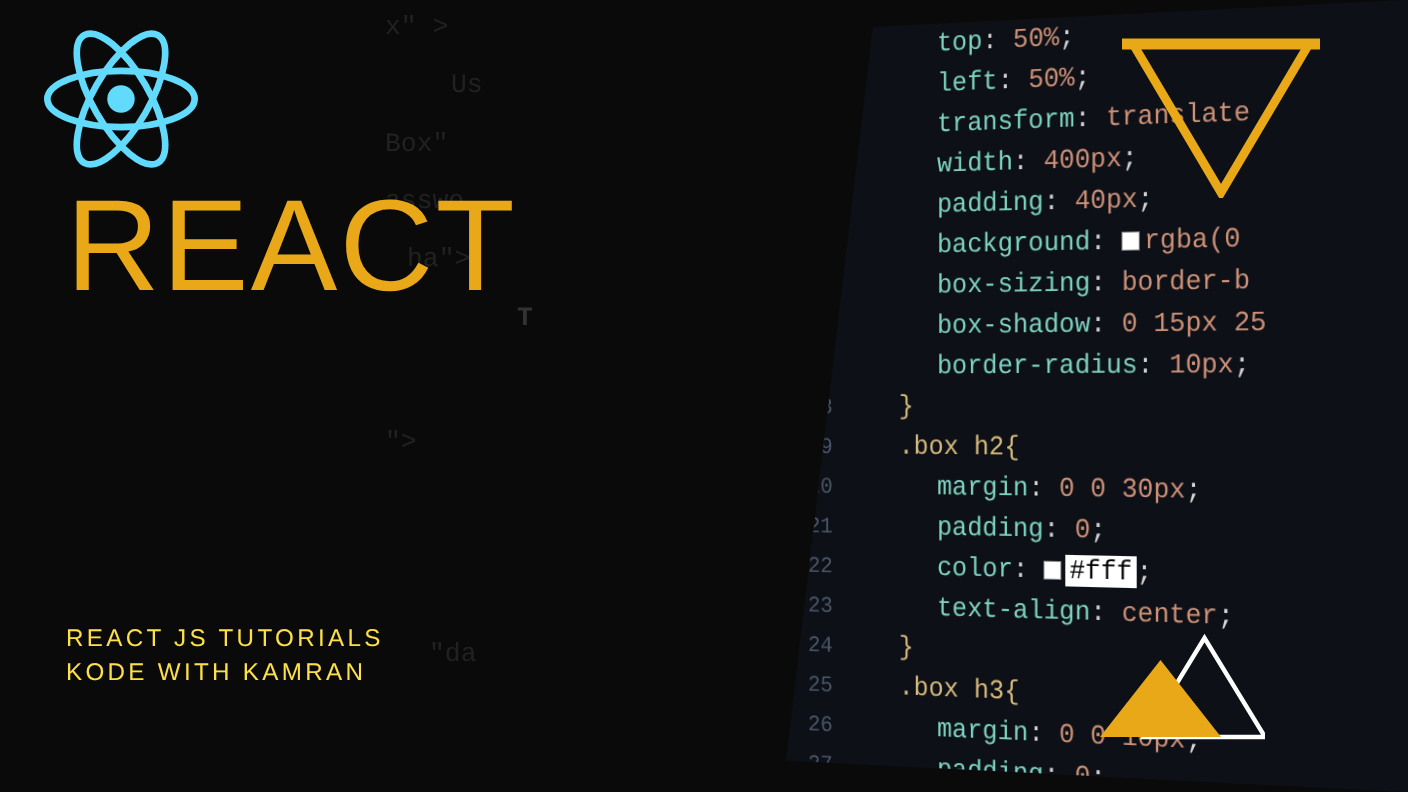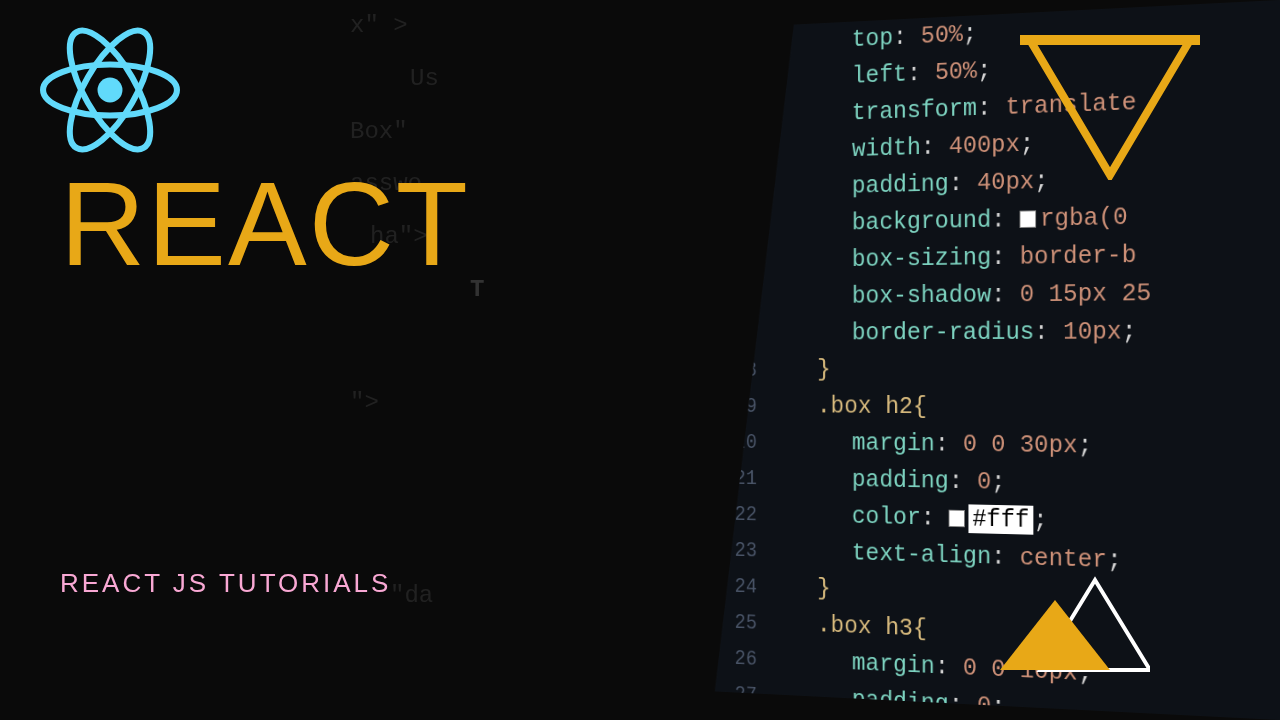--- a/index.html
+++ b/index.html
@@ -60,23 +60,23 @@
   color: #e8a817;
   font-size: 118px;
   line-height: 0.92;
   letter-spacing: 2px;
 }
 
 .subtitle {
   position: absolute;
   left: 60px;
   top: 565px;
-  color: #f9a8d4;
+  color: #fde047;
   font-family: Arial, sans-serif;
-  font-size: 26px;
+  font-size: 22px;
   line-height: 1.4;
   letter-spacing: 3px;
 }
 
 .triangle-top {
   position: absolute;
   top: 30px;
   right: 80px;
   width: 180px;
   height: 150px;
@@ -208,20 +208,21 @@
     <ellipse rx="11" ry="4.2" transform="rotate(120)"></ellipse>
   </g>
 </svg>
 
 <div class="title">
   <div>REACT</div>
 </div>
 
 <div class="subtitle">
   <div>REACT JS TUTORIALS</div>
+  <div>KODE WITH KAMRAN</div>
 </div>
 
 <svg class="triangle-top" viewBox="0 0 180 150">
   <polygon points="10,10 170,10 90,145" fill="none" stroke="#e8a817" stroke-width="8"></polygon>
   <line x1="0" y1="10" x2="180" y2="10" stroke="#e8a817" stroke-width="10"></line>
 </svg>
 
 <svg class="triangle-bottom" viewBox="0 0 150 110">
   <polygon points="40,100 95,10 150,100" fill="none" stroke="#fff" stroke-width="4"></polygon>
   <polygon points="0,100 55,30 110,100" fill="#e8a817"></polygon>

